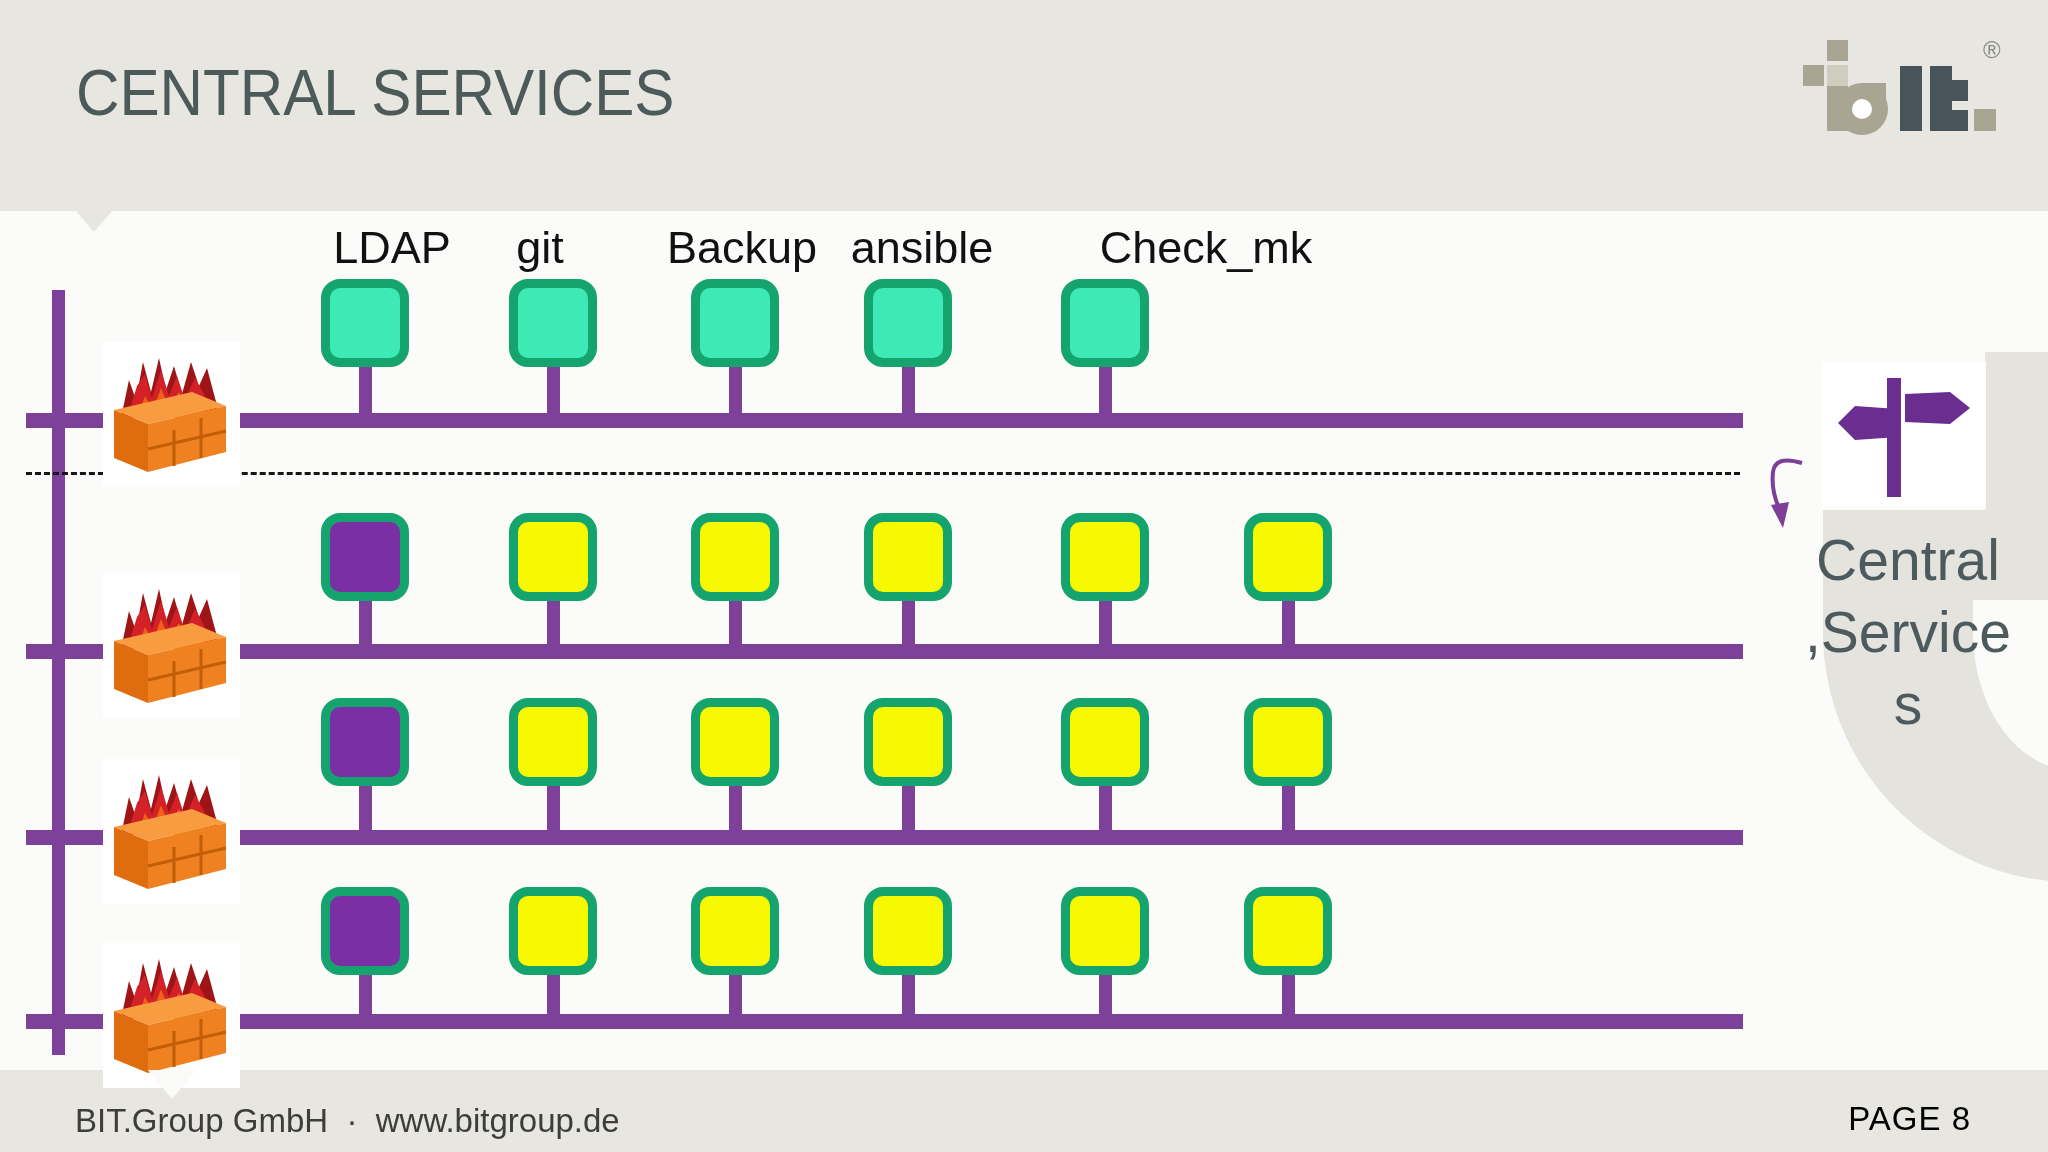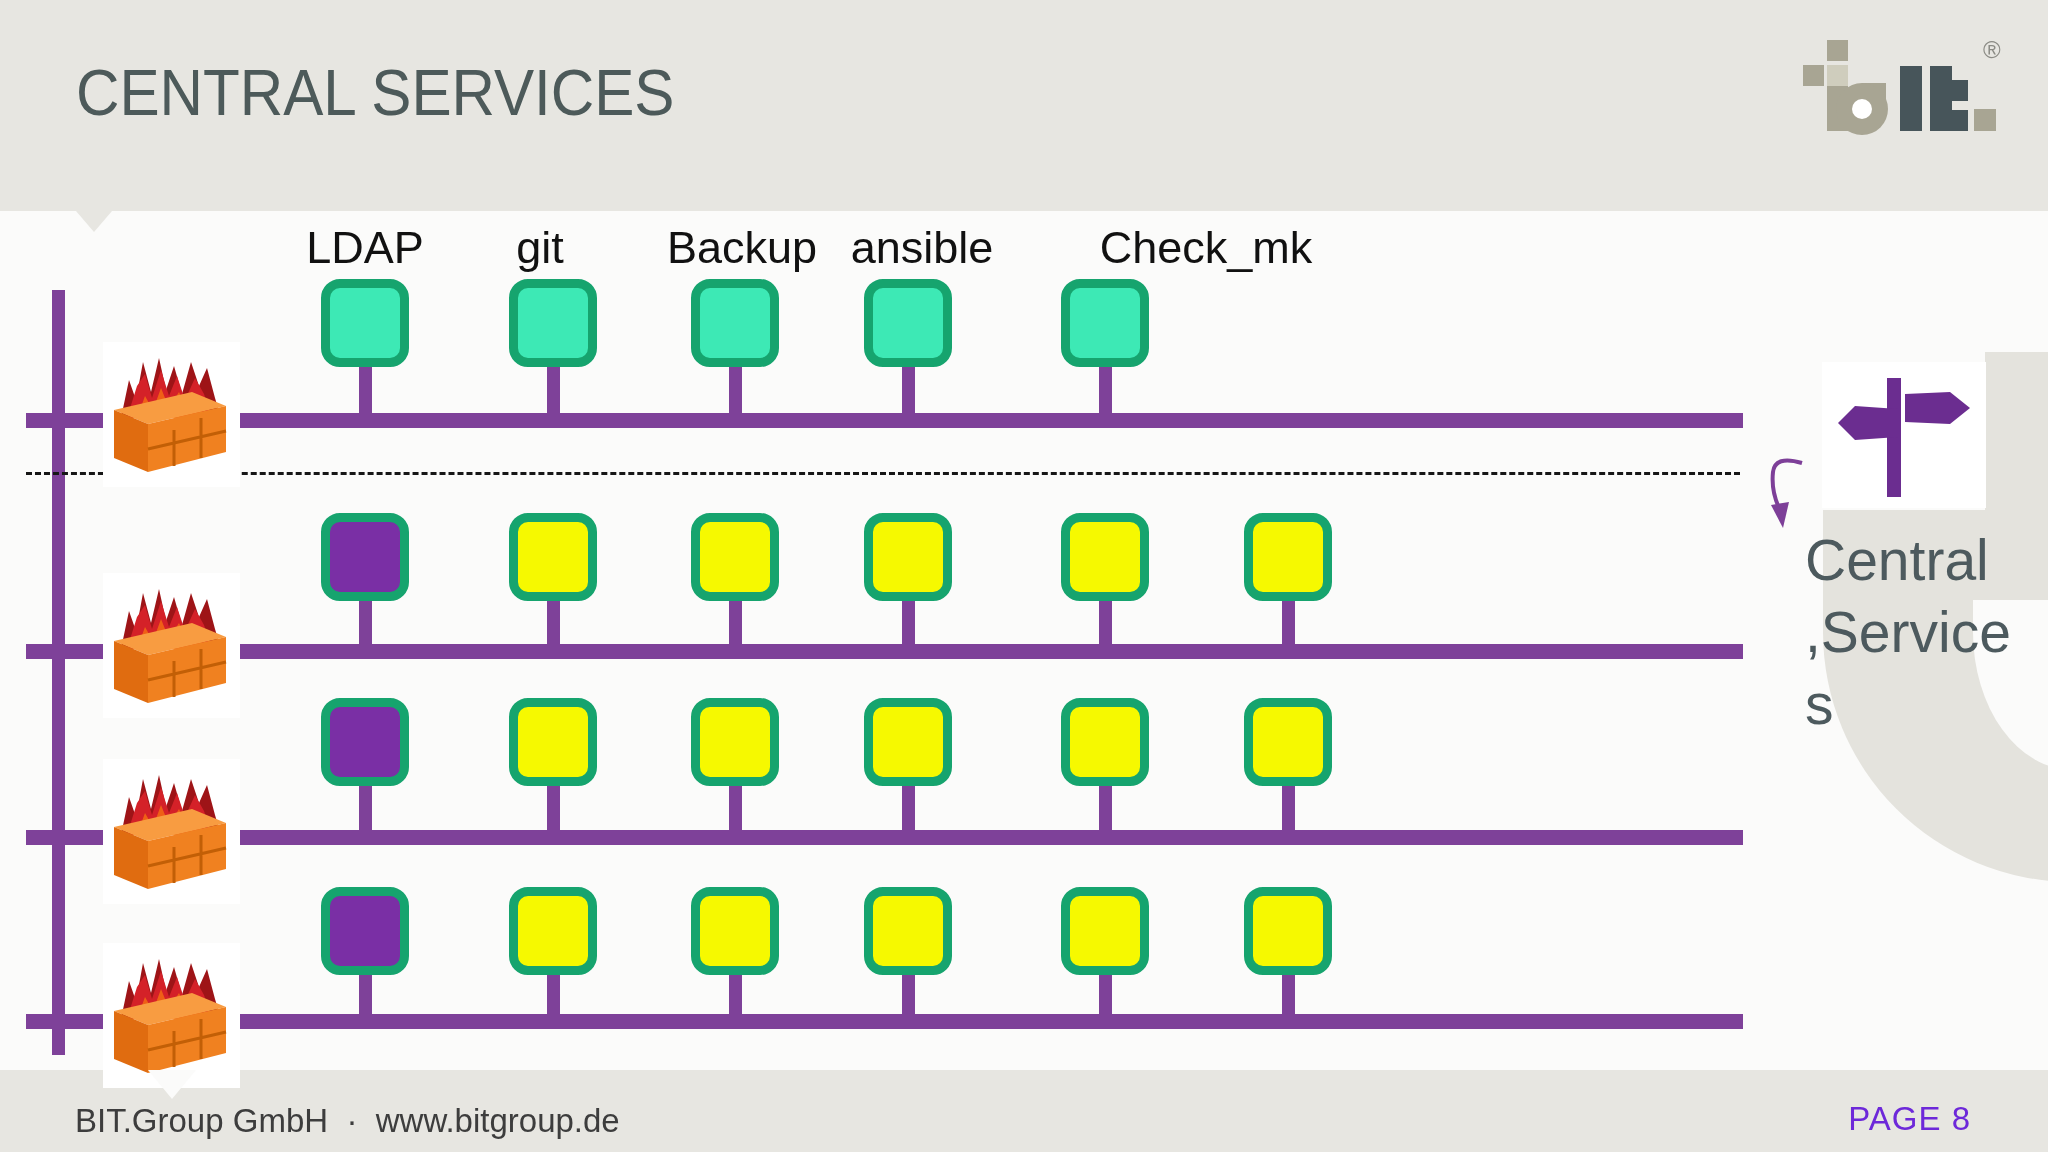--- a/index.html
+++ b/index.html
@@ -1,33 +1,33 @@
 <!DOCTYPE html>
 <html><head>
 <meta charset="utf-8">
 <style>
   html,body{margin:0;padding:0;background:#ffffff;}
   #stage{
     position:relative;width:2048px;height:1152px;overflow:hidden;
-    background:#fbfbfa;font-family:"Liberation Sans","DejaVu Sans",sans-serif;
+    background:#fbfbfa;font-family:"Liberation Sans","DejaVu Sans",sans-serif;text-align:center;
   }
   .abs{position:absolute;}
   
   #header{left:0;top:0;width:2048px;height:211px;background:#e7e6e1;}
   #footer{left:0;top:1070px;width:2048px;height:82px;background:#e7e6e1;}
   #header-notch{left:76px;top:211px;width:0;height:0;
     border-left:18px solid transparent;border-right:18px solid transparent;
     border-top:21px solid #e7e6e1;}
   #footer-notch{left:148px;top:1070px;width:0;height:0;
     border-left:24px solid transparent;border-right:24px solid transparent;
     border-top:29px solid #fbfbfa;z-index:4;}
   #page-title{left:76px;top:56px;font-size:64px;color:#4d5a5a;
     transform:scaleX(.94);transform-origin:left top;letter-spacing:0;white-space:nowrap;}
   #footer-left{left:75px;top:1102px;font-size:33px;color:#3d3d3d;white-space:pre;}
-  #page-label{right:77px;top:1100px;font-size:33px;color:#6d28d9;letter-spacing:1px;}
+  #page-label{right:77px;top:1100px;font-size:33px;color:#000000;letter-spacing:1px;}
   
   #u-arm{left:1985px;top:352px;width:63px;height:158px;background:#e4e3dd;z-index:0;}
   #u-bowl{left:1823px;top:510px;width:335px;height:372px;box-sizing:border-box;
     border:solid #e4e3dd;border-width:90px 110px 112px 150px;
     border-radius:0 0 85px 250px;z-index:0;}
   
   #diagram{left:0;top:0;width:2048px;height:1152px;z-index:2;}
   .hline{position:absolute;background:#7e4199;height:15px;}
   .trunk{position:absolute;background:#7e4199;}
   .stem{position:absolute;background:#7e4199;}
@@ -165,21 +165,21 @@
     <path d="M18,70 L28,38 L36,26 L43,50 L52,22 L60,48 L68,28 L76,52 L86,30 L95,46 L103,70 Z" fill="#d42128"></path>
     <path d="M28,70 L36,48 L44,62 L52,40 L60,60 L70,44 L78,62 L88,50 L96,70 Z" fill="#ef5f16"></path>
     <polygon points="5,62 83,44 117,58 39,76" fill="#f89c41"></polygon>
     <polygon points="5,62 39,76 39,124 5,110" fill="#e06c10"></polygon>
     <polygon points="39,76 117,58 117,104 39,124" fill="#f08120"></polygon>
     <path d="M39,101 L117,83 M65,82 L65,118 M92,70 L92,110" stroke="#c25f06" stroke-width="3" fill="none"></path>
   </svg>
 </div>
     </div>
 
-  <div class="svc-label" style="left:365px">LDAP</div>
+  <div class="svc-label" style="left:392px">LDAP</div>
   <div class="svc-label" style="left:540px">git</div>
   <div class="svc-label" style="left:742px">Backup</div>
   <div class="svc-label" style="left:922px">ansible</div>
   <div class="svc-label" style="left:1206px">Check_mk</div>
 
   <div class="abs" id="signpost-box">
     <svg width="164" height="146" viewBox="0 0 164 146">
       <rect x="65" y="16" width="14" height="119" fill="#6b2d90"></rect>
       <polygon points="83,32 128,30 148,46 128,62 83,60" fill="#6b2d90"></polygon>
       <polygon points="76,47 33,44 16,61 33,78 76,75" fill="#6b2d90"></polygon>

